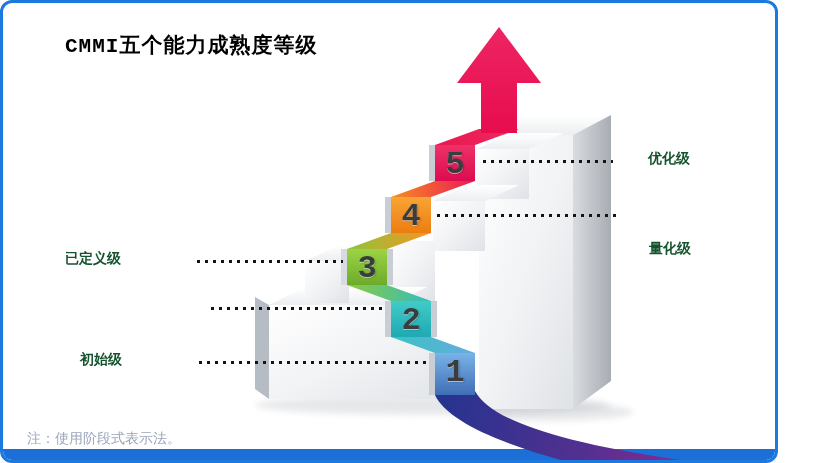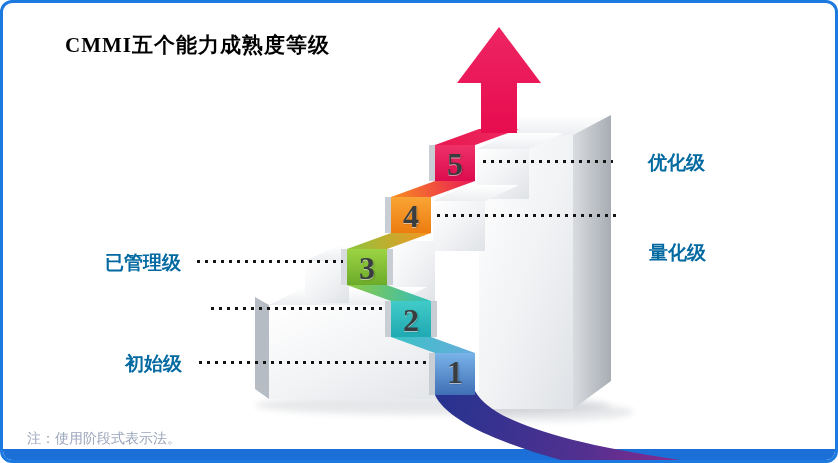--- a/index.html
+++ b/index.html
@@ -1,41 +1,41 @@
 <!DOCTYPE html>
 <html><head>
 <meta charset="utf-8">
 <style>
   html,body{margin:0;padding:0;background:#fff;}
   .slide{
     position:relative;
-    width:838px;height:463px;
+    width:778px;height:463px;
     box-sizing:border-box;
     border:3px solid #1c79df;
     border-radius:12px;
     overflow:hidden;
     background:#ffffff;
-    font-family:Liberation Serif, serif;
+    font-family:Liberation Mono, monospace;
   }
   .bottom-bar{
     position:absolute;left:0;right:0;bottom:0;height:11px;
     background:#1b6fd6;z-index:1;
   }
   .stair-svg{position:absolute;left:0;top:0;z-index:2;}
   .page-title{
     position:absolute;left:62px;top:28px;z-index:5;
     font-size:21px;font-weight:700;color:#000;letter-spacing:1px;
   }
   .footnote{
     position:absolute;left:24px;top:427px;z-index:5;
     font-size:14px;color:#9aa5bb;
   }
   .lvl-label{
     position:absolute;z-index:6;
-    font-size:19px;font-weight:700;color:#0369a1;white-space:nowrap;
+    font-size:14px;font-weight:700;color:#14532d;white-space:nowrap;
   }
   .connector{
     position:absolute;z-index:6;height:3px;
     background:repeating-linear-gradient(to right,#141414 0 3px,transparent 3px 8px);
   }
   .step-num{
     position:absolute;z-index:7;
     transform:translate(-50%,-50%);
     font-size:32px;font-weight:700;color:#3a3d40;
     text-shadow:0 1px 0 rgba(255,255,255,.55), 1px 1px 2px rgba(0,0,0,.25);
@@ -189,21 +189,21 @@
   <div class="step-num" style="left:408px;top:317px;">2</div>
   <div class="step-num" style="left:364px;top:265px;">3</div>
   <div class="step-num" style="left:408px;top:213px;">4</div>
   <div class="step-num" style="left:452px;top:161px;">5</div>
 
   <div class="lvl-label" style="right:653px;top:348px;">初始级</div>
   <div class="connector" style="left:196px;top:358px;width:232px;"></div>
 
   <div class="connector" style="left:208px;top:304px;width:172px;"></div>
 
-  <div class="lvl-label" style="right:654px;top:247px;">已管理级</div>
+  <div class="lvl-label" style="right:654px;top:247px;">已定义级</div>
   <div class="connector" style="left:194px;top:257px;width:146px;"></div>
 
   <div class="lvl-label" style="left:646px;top:201px;margin-top:36px;">量化级</div>
   <div class="connector" style="left:434px;top:211px;width:182px;"></div>
 
   <div class="lvl-label" style="left:645px;top:147px;">优化级</div>
   <div class="connector" style="left:480px;top:157px;width:130px;"></div>
 
   <div class="footnote">注：使用阶段式表示法。</div>
 

